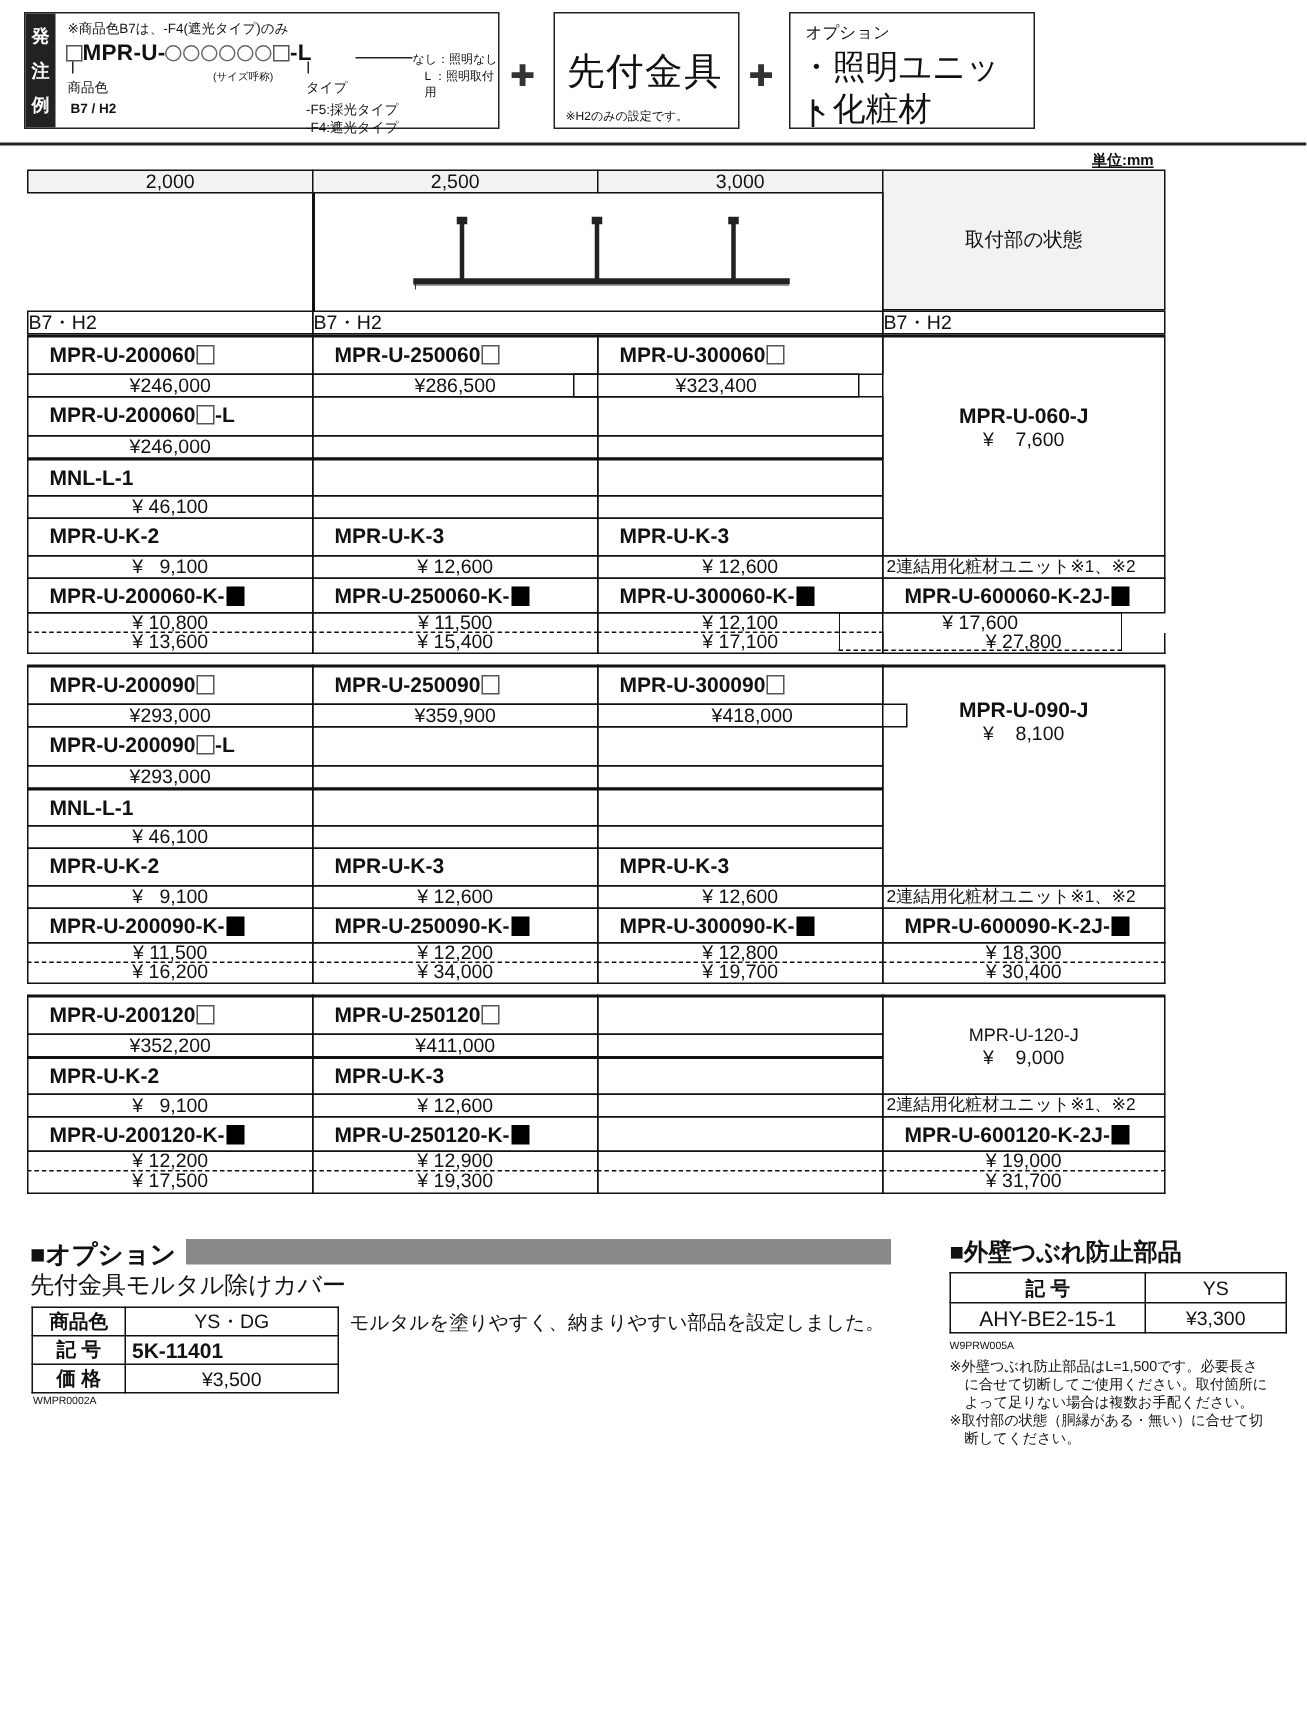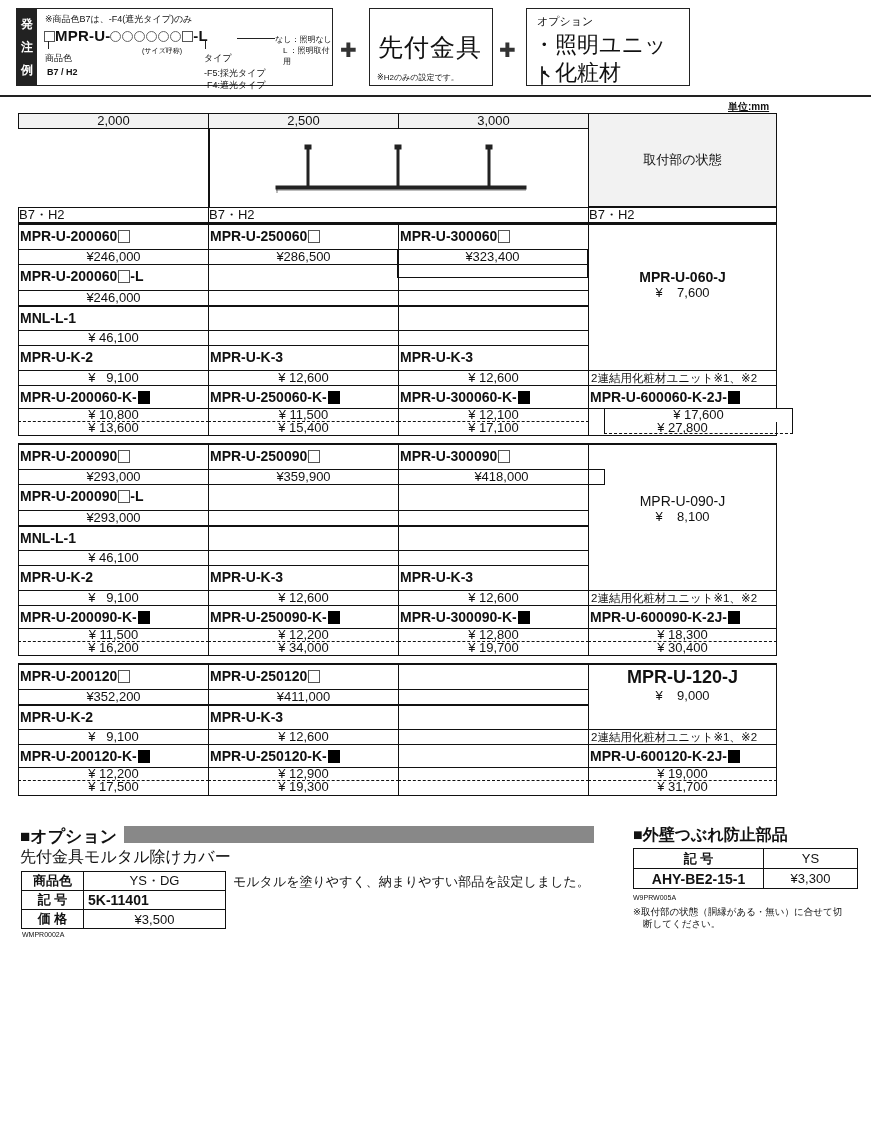--- a/index.html
+++ b/index.html
@@ -35,21 +35,21 @@
   .box3-l2 { position: absolute; left: 6px; top: 49px; font-size: 22px; }
 
   .hrule { position: absolute; left: 0; top: 95px; width: 871px; border-top: 2px solid #222; }
 
   
   .unit { position: absolute; left: 728px; top: 100px; font-size: 10px; text-decoration: underline; font-weight: bold; }
   .tbl { position: absolute; left: 18px; top: 113px; }
   .cell { position: absolute; border: 1px solid #111; overflow: hidden; white-space: nowrap; }
   .hd { background: #f2f2f2; font-size: 13px; text-align: center; line-height: 14px; }
   .bh { font-size: 13px; text-align: left; line-height: 14px; }
-  .code { font-weight: bold; font-size: 14px; padding-left: 1px; line-height: 22px; }
+  .code { font-weight: bold; font-size: 14px; padding-left: 14px; line-height: 22px; }
   .price { font-size: 13px; text-align: center; line-height: 14px; }
   .sqw { display: inline-block; width: 12px; height: 13px; border: 1px solid #555; vertical-align: -2px; margin-left: 1px; background: #fff; }
   .sqb { display: inline-block; width: 12px; height: 13px; background: #000; vertical-align: -2px; margin-left: 1px; }
 
   
   .opt-title { position: absolute; left: 20px; top: 825px; font-size: 17px; font-weight: bold; }
   .opt-bar { position: absolute; left: 124px; top: 826px; width: 470px; height: 17px; background: #888; }
   .opt-sub { position: absolute; left: 20px; top: 847px; font-size: 16px; }
   .opt-tbl { position: absolute; left: 21px; top: 871px; border-collapse: collapse; font-size: 13px; }
   .opt-tbl td { border: 1px solid #111; height: 18px; padding: 0 4px; }
@@ -130,21 +130,21 @@
 
   <div class="cell bh" style="left:0;top:94px;width:191px;height:16px">B7・H2</div>
   <div class="cell bh" style="left:190px;top:94px;width:381px;height:16px">B7・H2</div>
   <div class="cell bh" style="left:570px;top:94px;width:189px;height:16px">B7・H2</div>
 
   <div class="cell code" style="left:0;top:110px;width:191px;height:27px;border-top-width:2px"><span>MPR-U-200060</span><span class="sqw"></span></div>
   <div class="cell code" style="left:190px;top:110px;width:191px;height:27px;border-top-width:2px"><span>MPR-U-250060</span><span class="sqw"></span></div>
   <div class="cell code" style="left:380px;top:110px;width:191px;height:27px;border-top-width:2px"><span>MPR-U-300060</span><span class="sqw"></span></div>
   <div class="cell price" style="left:0;top:136px;width:191px;height:16px">¥246,000</div>
   <div class="cell price" style="left:190px;top:136px;width:191px;height:16px">¥286,500</div>
-  <div class="cell price" style="left:379px;top:136px;width:191px;height:29px">¥323,400</div>
+  <div class="cell price" style="left:364px;top:136px;width:191px;height:16px">¥323,400</div>
 
   <div class="cell code" style="left:0;top:151px;width:191px;height:27px"><span>MPR-U-200060</span><span class="sqw"></span><span>-L</span></div>
   <div class="cell" style="left:190px;top:151px;width:191px;height:27px"></div>
   <div class="cell" style="left:380px;top:151px;width:191px;height:27px"></div>
   <div class="cell price" style="left:0;top:177px;width:191px;height:16px">¥246,000</div>
   <div class="cell" style="left:190px;top:177px;width:191px;height:16px"></div>
   <div class="cell" style="left:380px;top:177px;width:191px;height:16px"></div>
 
   <div class="cell code" style="left:0;top:192px;width:191px;height:26px;border-top-width:2px">MNL-L-1</div>
   <div class="cell" style="left:190px;top:192px;width:191px;height:26px;border-top-width:2px"></div>
@@ -166,21 +166,21 @@
   </div>
   <div class="cell" style="left:570px;top:257px;width:189px;height:16px;font-size:11.5px;line-height:14px;padding-left:2px">2連結用化粧材ユニット※1、※2</div>
 
   <div class="cell code" style="left:0;top:272px;width:191px;height:24px"><span>MPR-U-200060-K-</span><span class="sqb"></span></div>
   <div class="cell code" style="left:190px;top:272px;width:191px;height:24px"><span>MPR-U-250060-K-</span><span class="sqb"></span></div>
   <div class="cell code" style="left:380px;top:272px;width:191px;height:24px"><span>MPR-U-300060-K-</span><span class="sqb"></span></div>
   <div class="cell code" style="left:570px;top:272px;width:189px;height:24px"><span>MPR-U-600060-K-2J-</span><span class="sqb"></span></div>
   <div class="cell price" style="left:0;top:295px;width:191px;height:14px;border-bottom:1px dashed #111;line-height:12px">¥ 10,800</div>
   <div class="cell price" style="left:190px;top:295px;width:191px;height:14px;border-bottom:1px dashed #111;line-height:12px">¥ 11,500</div>
   <div class="cell price" style="left:380px;top:295px;width:191px;height:14px;border-bottom:1px dashed #111;line-height:12px">¥ 12,100</div>
-  <div class="cell price" style="left:586px;top:295px;width:189px;height:26px;border-bottom:1px dashed #111;line-height:12px">¥ 17,600</div>
+  <div class="cell price" style="left:541px;top:295px;width:189px;height:26px;border-bottom:1px dashed #111;line-height:12px">¥ 17,600</div>
   <div class="cell price" style="left:0;top:309px;width:191px;height:14px;border-top:none;line-height:12px">¥ 13,600</div>
   <div class="cell price" style="left:190px;top:309px;width:191px;height:14px;border-top:none;line-height:12px">¥ 15,400</div>
   <div class="cell price" style="left:380px;top:309px;width:191px;height:14px;border-top:none;line-height:12px">¥ 17,100</div>
   <div class="cell price" style="left:570px;top:309px;width:189px;height:14px;border-top:none;line-height:12px">¥ 27,800</div>
 
   <div class="cell code" style="left:0;top:330px;width:191px;height:27px;border-top-width:2px"><span>MPR-U-200090</span><span class="sqw"></span></div>
   <div class="cell code" style="left:190px;top:330px;width:191px;height:27px;border-top-width:2px"><span>MPR-U-250090</span><span class="sqw"></span></div>
   <div class="cell code" style="left:380px;top:330px;width:191px;height:27px;border-top-width:2px"><span>MPR-U-300090</span><span class="sqw"></span></div>
   <div class="cell price" style="left:0;top:356px;width:191px;height:16px">¥293,000</div>
   <div class="cell price" style="left:190px;top:356px;width:191px;height:16px">¥359,900</div>
@@ -197,21 +197,21 @@
   <div class="cell price" style="left:0;top:437px;width:191px;height:16px">¥ 46,100</div>
   <div class="cell" style="left:190px;top:437px;width:191px;height:16px"></div>
   <div class="cell" style="left:380px;top:437px;width:191px;height:16px"></div>
   <div class="cell code" style="left:0;top:452px;width:191px;height:26px">MPR-U-K-2</div>
   <div class="cell code" style="left:190px;top:452px;width:191px;height:26px">MPR-U-K-3</div>
   <div class="cell code" style="left:380px;top:452px;width:191px;height:26px">MPR-U-K-3</div>
   <div class="cell price" style="left:0;top:477px;width:191px;height:16px;white-space:pre">¥   9,100</div>
   <div class="cell price" style="left:190px;top:477px;width:191px;height:16px;white-space:pre">¥ 12,600</div>
   <div class="cell price" style="left:380px;top:477px;width:191px;height:16px;white-space:pre">¥ 12,600</div>
   <div class="cell" style="left:570px;top:330px;width:189px;height:148px;border-top-width:2px;text-align:center;">
-    <div style="margin-top:48px;font-weight:normal;font-size:14px">MPR-U-090-J</div>
+    <div style="margin-top:20px;font-weight:bold;font-size:14px">MPR-U-090-J</div>
     <div style="font-size:13px;white-space:pre">¥    8,100</div>
   </div>
   <div class="cell" style="left:570px;top:477px;width:189px;height:16px;font-size:11.5px;line-height:14px;padding-left:2px">2連結用化粧材ユニット※1、※2</div>
   <div class="cell code" style="left:0;top:492px;width:191px;height:24px"><span>MPR-U-200090-K-</span><span class="sqb"></span></div>
   <div class="cell code" style="left:190px;top:492px;width:191px;height:24px"><span>MPR-U-250090-K-</span><span class="sqb"></span></div>
   <div class="cell code" style="left:380px;top:492px;width:191px;height:24px"><span>MPR-U-300090-K-</span><span class="sqb"></span></div>
   <div class="cell code" style="left:570px;top:492px;width:189px;height:24px"><span>MPR-U-600090-K-2J-</span><span class="sqb"></span></div>
   <div class="cell price" style="left:0;top:515px;width:191px;height:14px;border-bottom:1px dashed #111;line-height:12px">¥ 11,500</div>
   <div class="cell price" style="left:190px;top:515px;width:191px;height:14px;border-bottom:1px dashed #111;line-height:12px">¥ 12,200</div>
   <div class="cell price" style="left:380px;top:515px;width:191px;height:14px;border-bottom:1px dashed #111;line-height:12px">¥ 12,800</div>
@@ -227,21 +227,21 @@
   <div class="cell price" style="left:0;top:576px;width:191px;height:16px">¥352,200</div>
   <div class="cell price" style="left:190px;top:576px;width:191px;height:16px">¥411,000</div>
   <div class="cell" style="left:380px;top:576px;width:191px;height:16px"></div>
   <div class="cell code" style="left:0;top:591px;width:191px;height:26px;border-top-width:2px">MPR-U-K-2</div>
   <div class="cell code" style="left:190px;top:591px;width:191px;height:26px;border-top-width:2px">MPR-U-K-3</div>
   <div class="cell" style="left:380px;top:591px;width:191px;height:26px;border-top-width:2px"></div>
   <div class="cell price" style="left:0;top:616px;width:191px;height:16px;white-space:pre">¥   9,100</div>
   <div class="cell price" style="left:190px;top:616px;width:191px;height:16px;white-space:pre">¥ 12,600</div>
   <div class="cell" style="left:380px;top:616px;width:191px;height:16px"></div>
   <div class="cell" style="left:570px;top:550px;width:189px;height:67px;border-top-width:2px;text-align:center;">
-    <div style="margin-top:2px;font-weight:bold;font-size:18px">MPR-U-120-J</div>
+    <div style="margin-top:18px;font-weight:normal;font-size:12px">MPR-U-120-J</div>
     <div style="font-size:13px;white-space:pre">¥    9,000</div>
   </div>
   <div class="cell" style="left:570px;top:616px;width:189px;height:16px;font-size:11.5px;line-height:14px;padding-left:2px">2連結用化粧材ユニット※1、※2</div>
   <div class="cell code" style="left:0;top:631px;width:191px;height:24px"><span>MPR-U-200120-K-</span><span class="sqb"></span></div>
   <div class="cell code" style="left:190px;top:631px;width:191px;height:24px"><span>MPR-U-250120-K-</span><span class="sqb"></span></div>
   <div class="cell" style="left:380px;top:631px;width:191px;height:24px"></div>
   <div class="cell code" style="left:570px;top:631px;width:189px;height:24px"><span>MPR-U-600120-K-2J-</span><span class="sqb"></span></div>
   <div class="cell price" style="left:0;top:654px;width:191px;height:14px;border-bottom:1px dashed #111;line-height:12px">¥ 12,200</div>
   <div class="cell price" style="left:190px;top:654px;width:191px;height:14px;border-bottom:1px dashed #111;line-height:12px">¥ 12,900</div>
   <div class="cell" style="left:380px;top:654px;width:191px;height:14px;border-bottom:1px dashed #111"></div>
@@ -277,21 +277,22 @@
 <div class="opt-id">WMPR0002A</div>
 
 <div class="wall-title">■外壁つぶれ防止部品</div>
 <table class="wall-tbl">
   <tbody>
       <tr>
     <td style="width:130px;font-size:13px;font-weight:bold">記 号</td>
     <td style="width:94px;font-size:13px">YS</td>
   </tr>
   <tr>
-    <td style="font-size:14px;font-weight:bold">AHY-BE2-15-1</td>
+    <td style="font-size:14px;font-weight:normal">AHY-BE2-15-1</td>
     <td style="font-size:13px">¥3,300</td>
   </tr>
 </tbody>
   </table>
 <div class="wall-id">W9PRW005A</div>
 <div class="wall-notes">
+  <div style="padding-left:10px;text-indent:-10px">※外壁つぶれ防止部品はL=1,500です。必要長さに合せて切断してご使用ください。取付箇所によって足りない場合は複数お手配ください。</div>
   <div style="padding-left:10px;text-indent:-10px">※取付部の状態（胴縁がある・無い）に合せて切断してください。</div>
 </div>
 
 </body></html>

